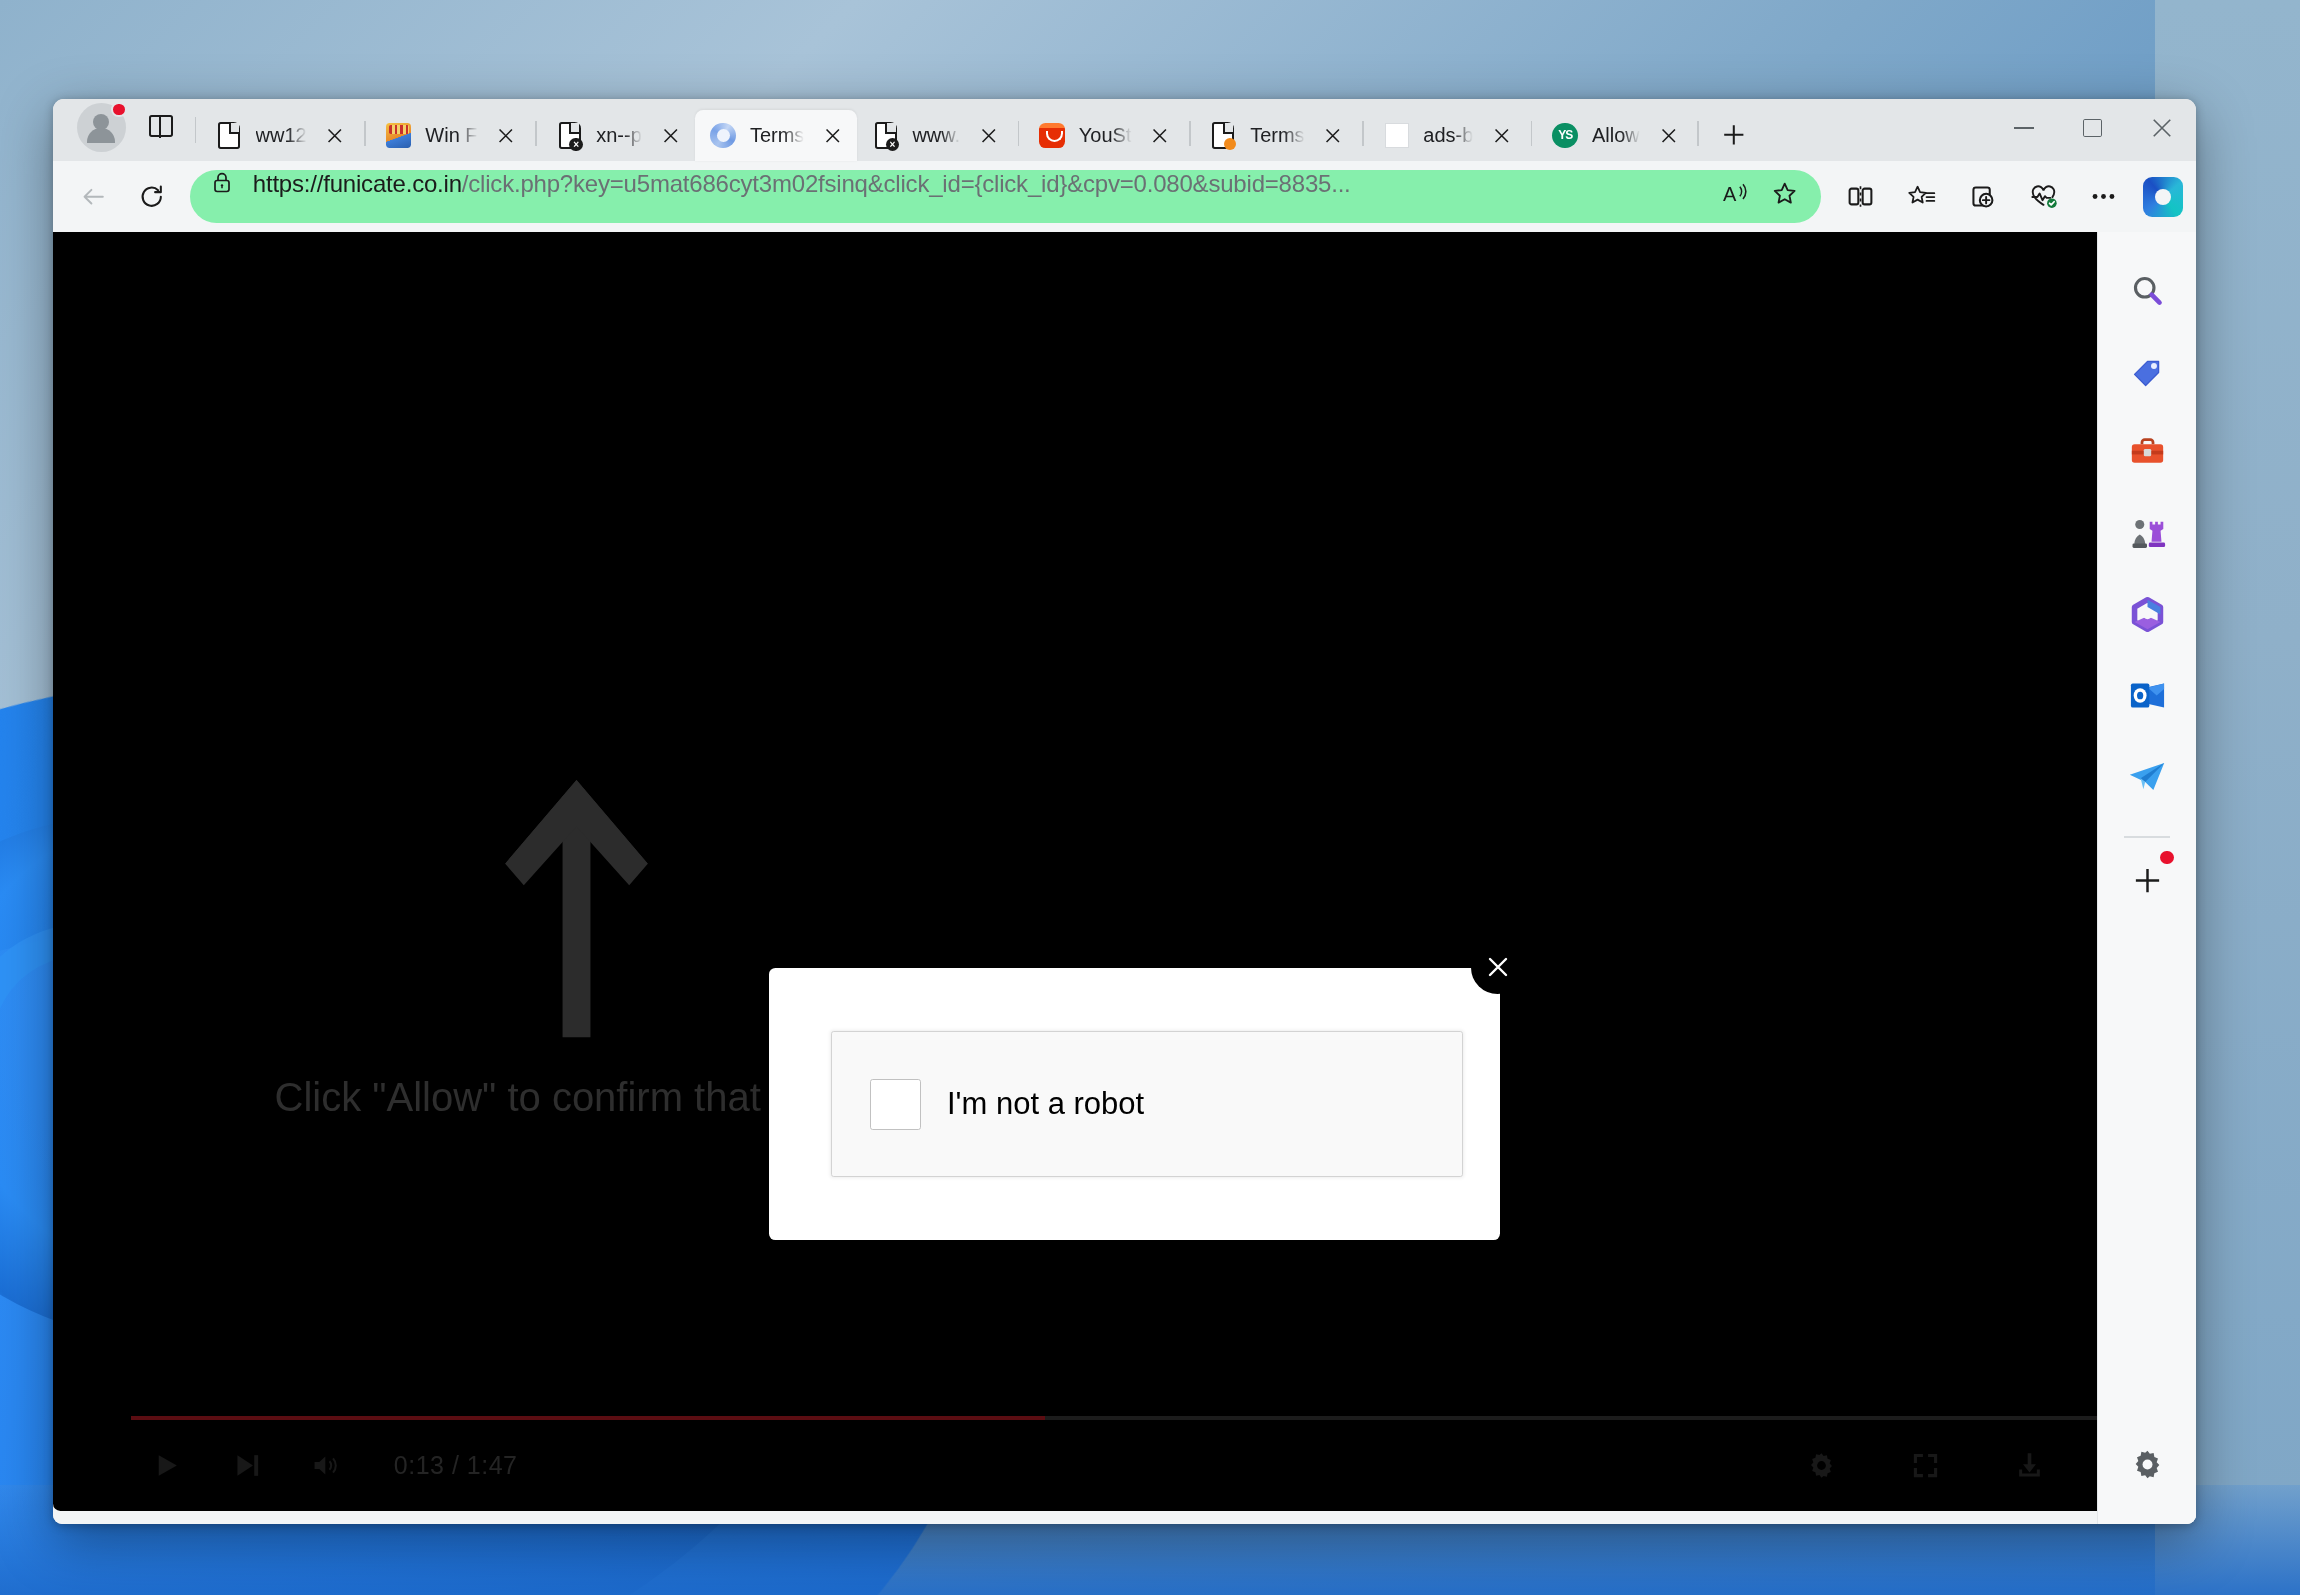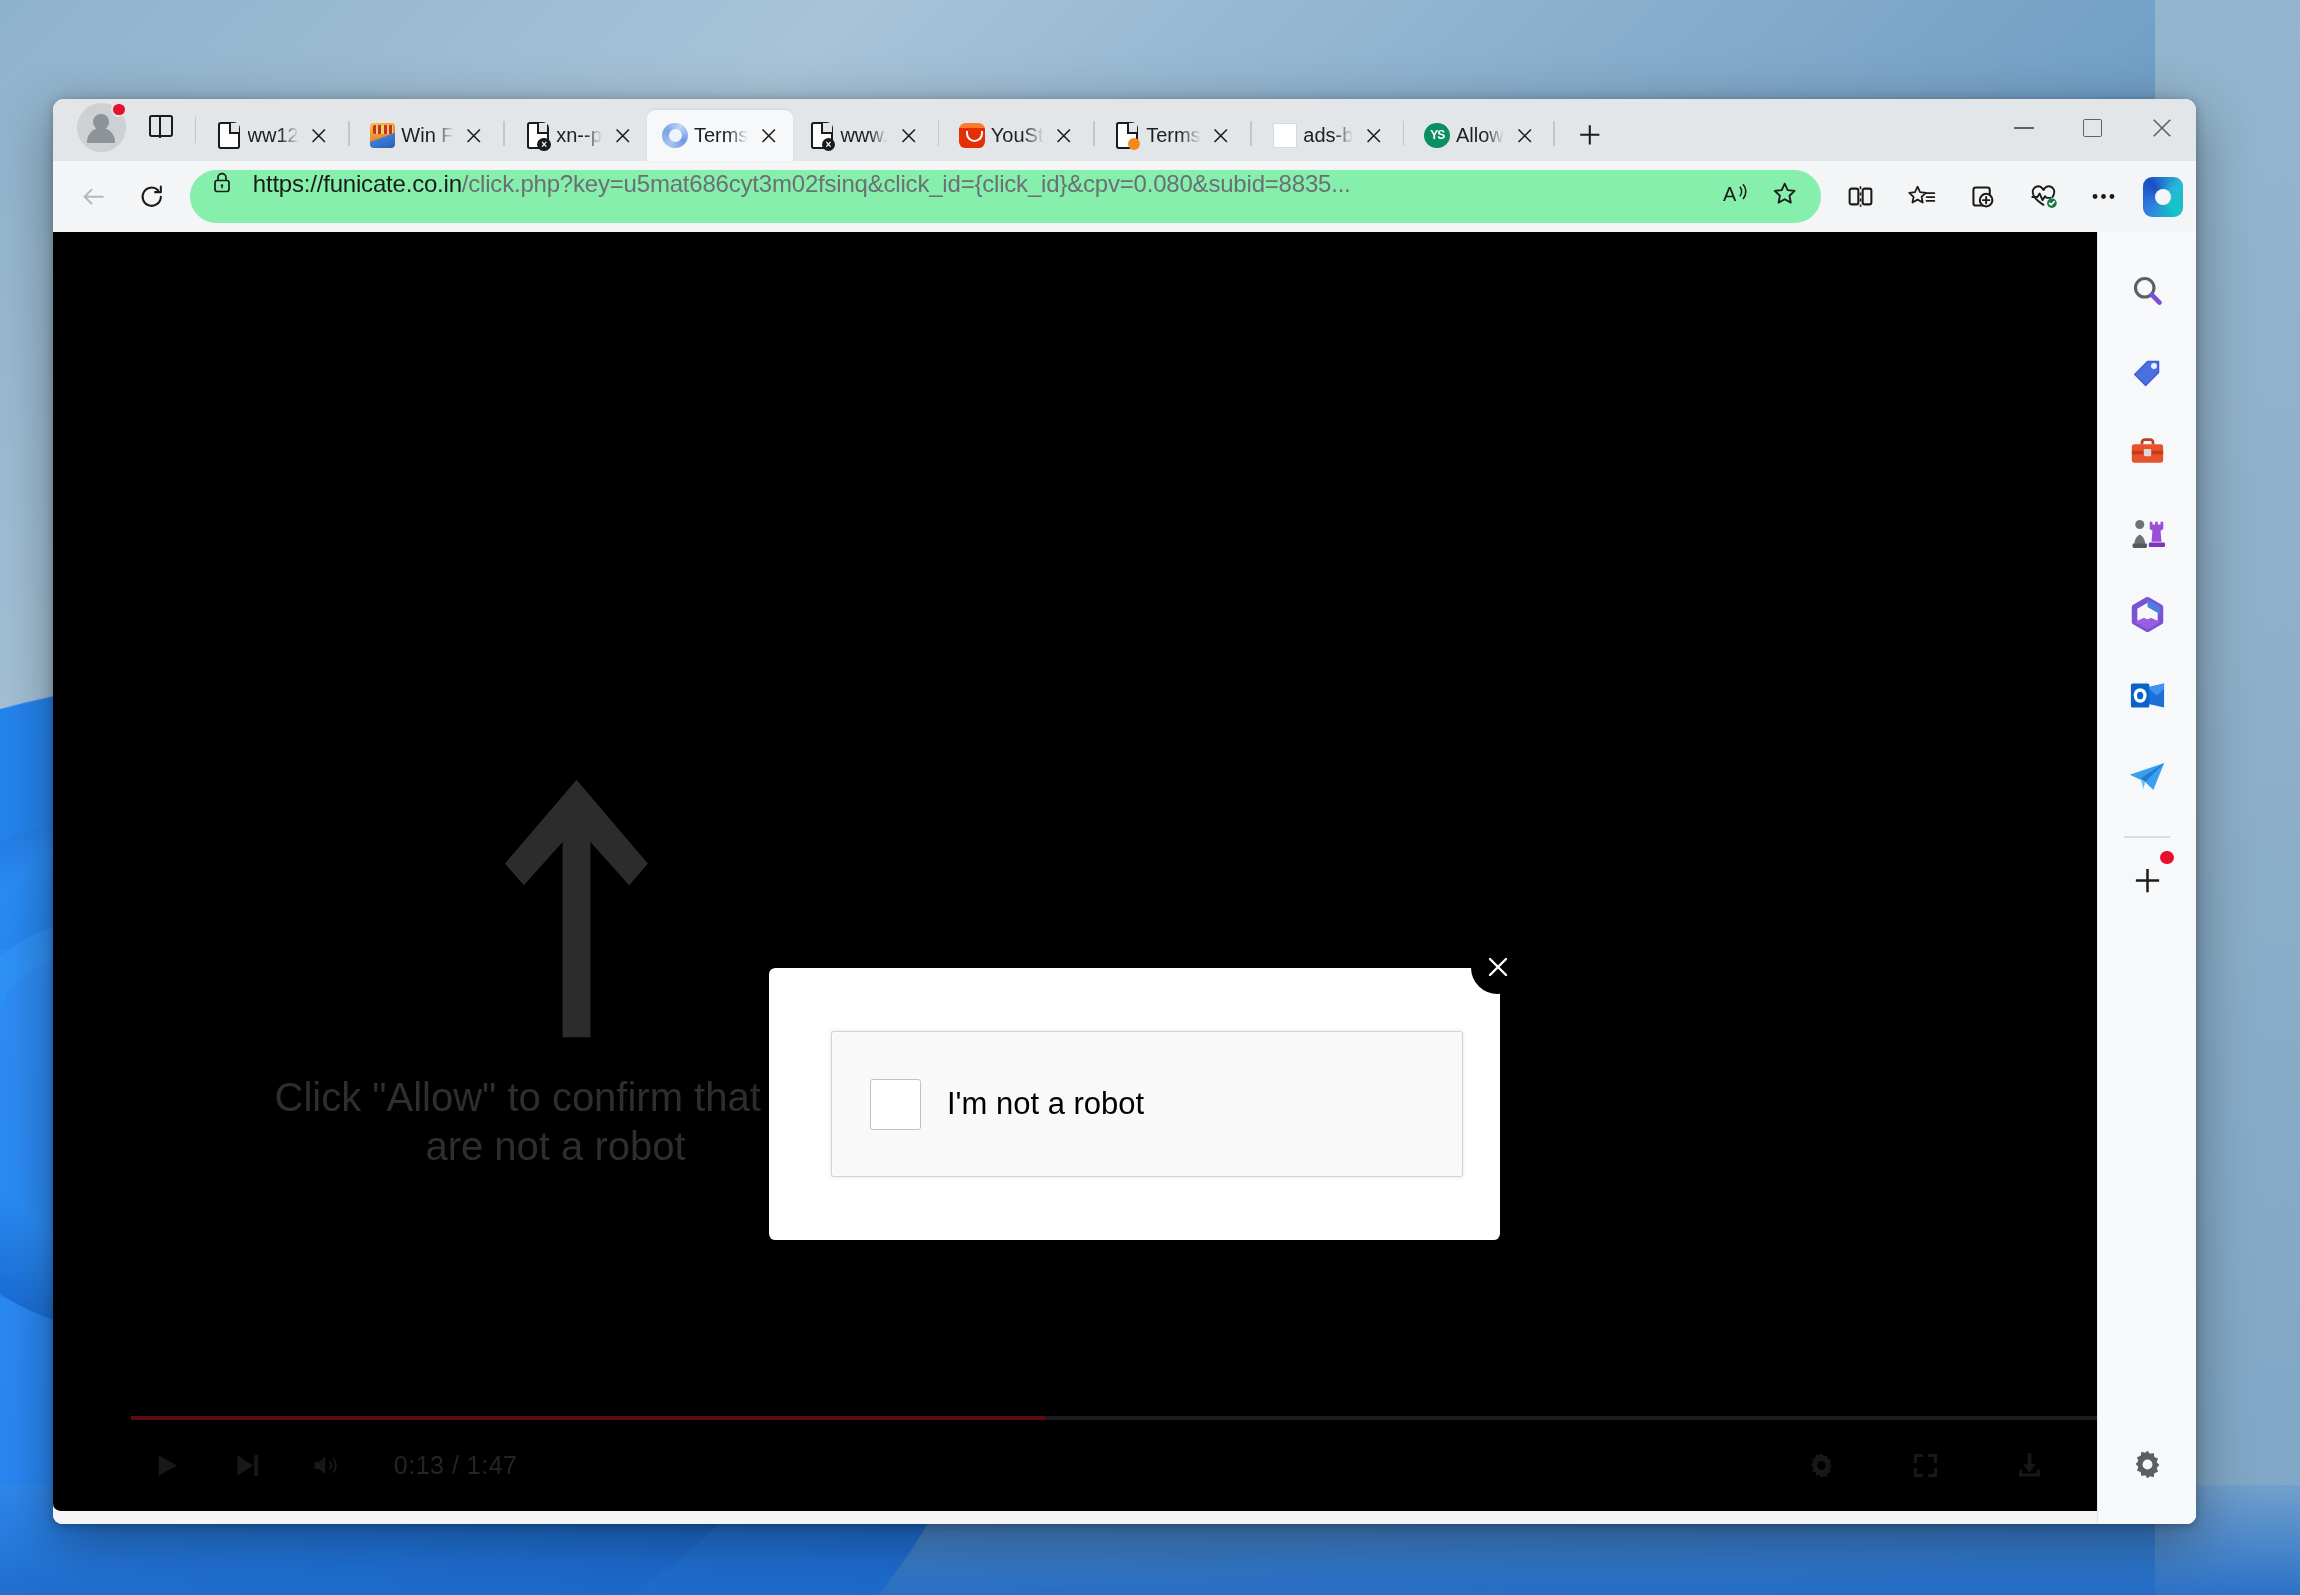--- a/index.html
+++ b/index.html
@@ -68,21 +68,21 @@
   .profile-body { width:27.4px;height:14.6px;border-radius:13.7px 13.7px 0 0;background:#8d9499; position:absolute; bottom:9.1px; }
   .profile-dot { position:absolute; top:-0.9px; right:-0.9px; width:15.5px;height:15.5px;border-radius:50%;
     background:#e8112d; border:2.3px solid #e3e6e8; }
   .tabsearch-btn { width:46px;height:46px; margin:0 5.5px 3.7px 5.5px; display:flex;align-items:center;justify-content:center; border-radius:5.5px; }
   .tabsearch-glyph { width:24px;height:22px;border:2.4px solid #1b1b1b; border-radius:2.7px; position:relative; }
   .tabsearch-glyph:after { content:""; position:absolute; left:7.3px; top:-1.8px; width:2.4px; height:22px; background:#1b1b1b; }
   .vdiv { width:1.4px; height:25.6px; background:#c3c7ca; margin:0 4.6px 14.6px 4.6px; align-self:flex-end; }
 
   .tabs { display:flex; align-items:flex-end; }
   .tab {
-    height:51px; display:flex; align-items:center; gap:5px;
+    height:51px; display:flex; align-items:center; gap:13px;
     padding:0 9.1px 0 14.6px; min-width:0; border-radius:8.2px 8.2px 0 0;
     position:relative; font-size:19px; color:#202124;
   }
   .tab.active { background:#f7f8f9; box-shadow:0 -0.9px 2.7px rgba(0,0,0,.06); }
   .tab-favicon { width:27.4px; height:27.4px; flex:0 0 27.4px; display:flex; align-items:center; justify-content:center; }
   .tab-label {
     max-width:88px; white-space:nowrap; overflow:hidden;
     -webkit-mask-image: linear-gradient(90deg,#000 62%, transparent 100%);
     mask-image: linear-gradient(90deg,#000 62%, transparent 100%);
     font-size:20px;
@@ -462,21 +462,20 @@
     <div class="viewport">
 
       <svg class="video-arrow" viewBox="0 0 100 170">
         <path d="M50 4 L96 58 L78 58 L78 58 L50 26 L22 58 L4 58 Z" fill="#2c2c2c"></path>
         <rect x="41" y="30" width="18" height="140" fill="#2c2c2c"></rect>
         <path d="M50 4 L96 58 L84 72 L50 34 L16 72 L4 58 Z" fill="#2c2c2c"></path>
       </svg>
 
       <div class="video-hint">
         <div>Click "Allow" to confirm that you</div>
-        <div>are not a robot</div>
       </div>
 
       <div class="captcha-dialog">
         <div class="captcha-close">
           <svg viewBox="0 0 24 24">
               <path d="M4 4 L20 20 M20 4 L4 20" stroke="#fff" stroke-width="2.4" fill="none" stroke-linecap="round"></path>
             </svg>
         </div>
         <div class="captcha-box">
           <div class="captcha-checkbox"></div>

